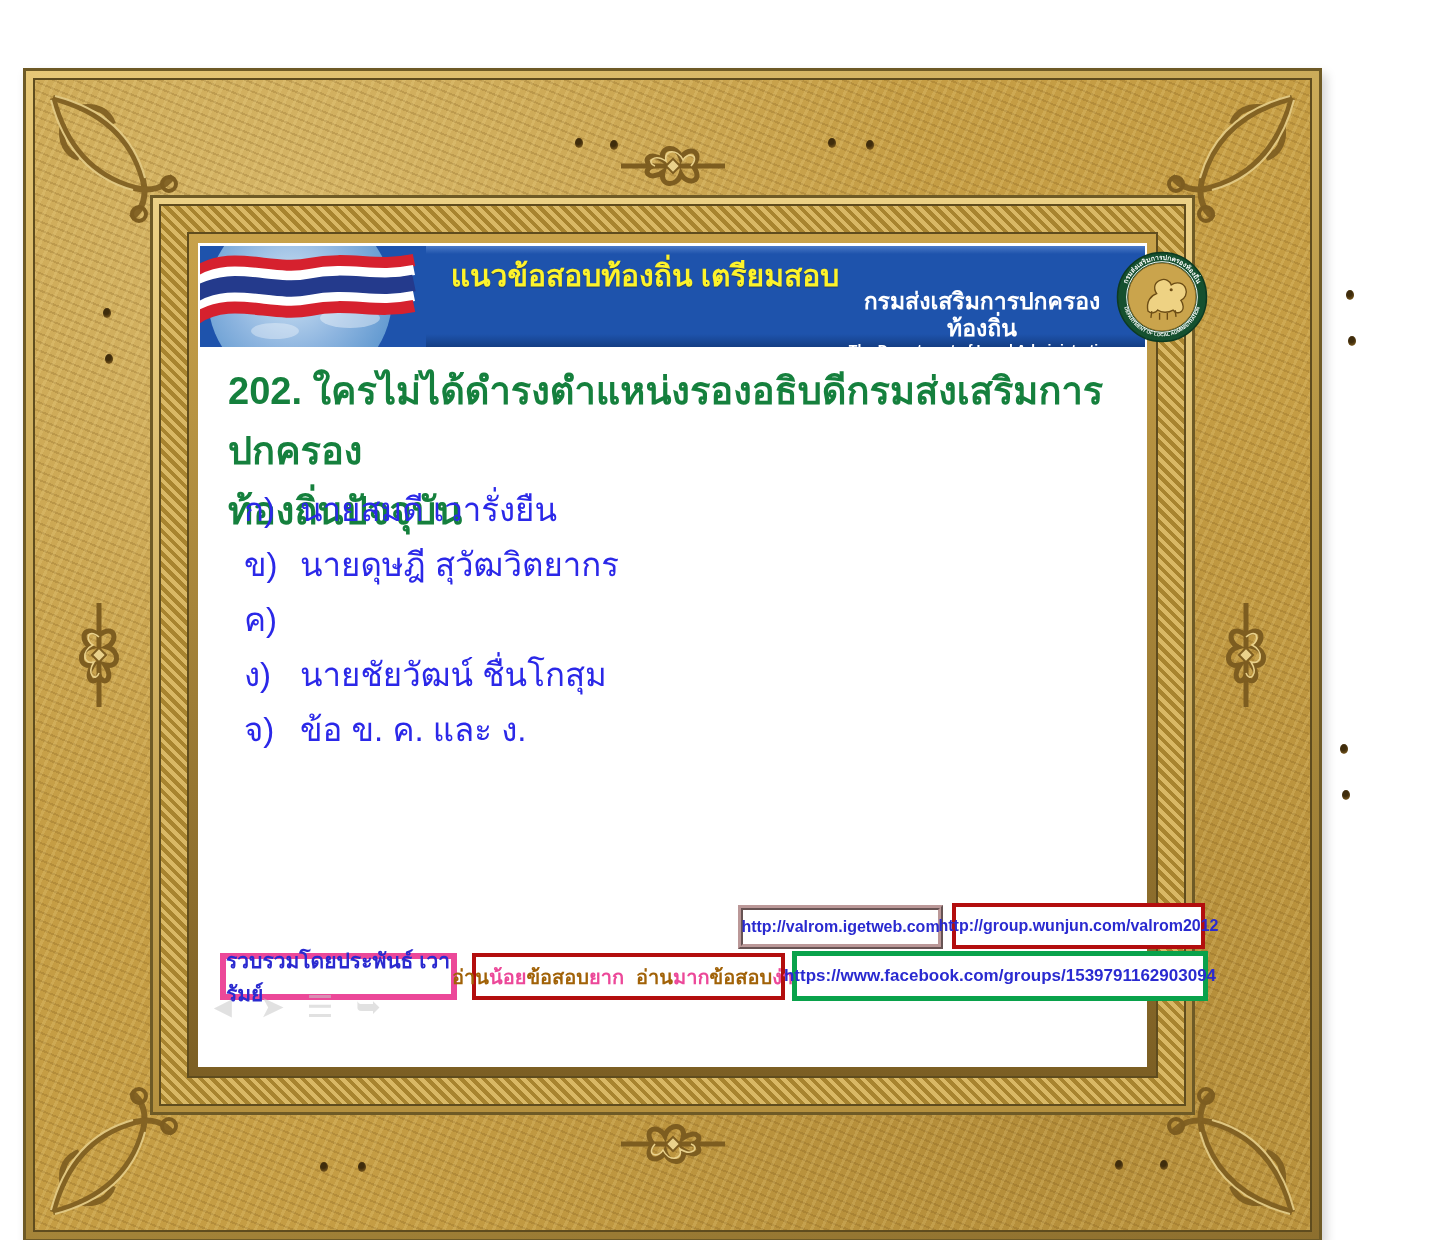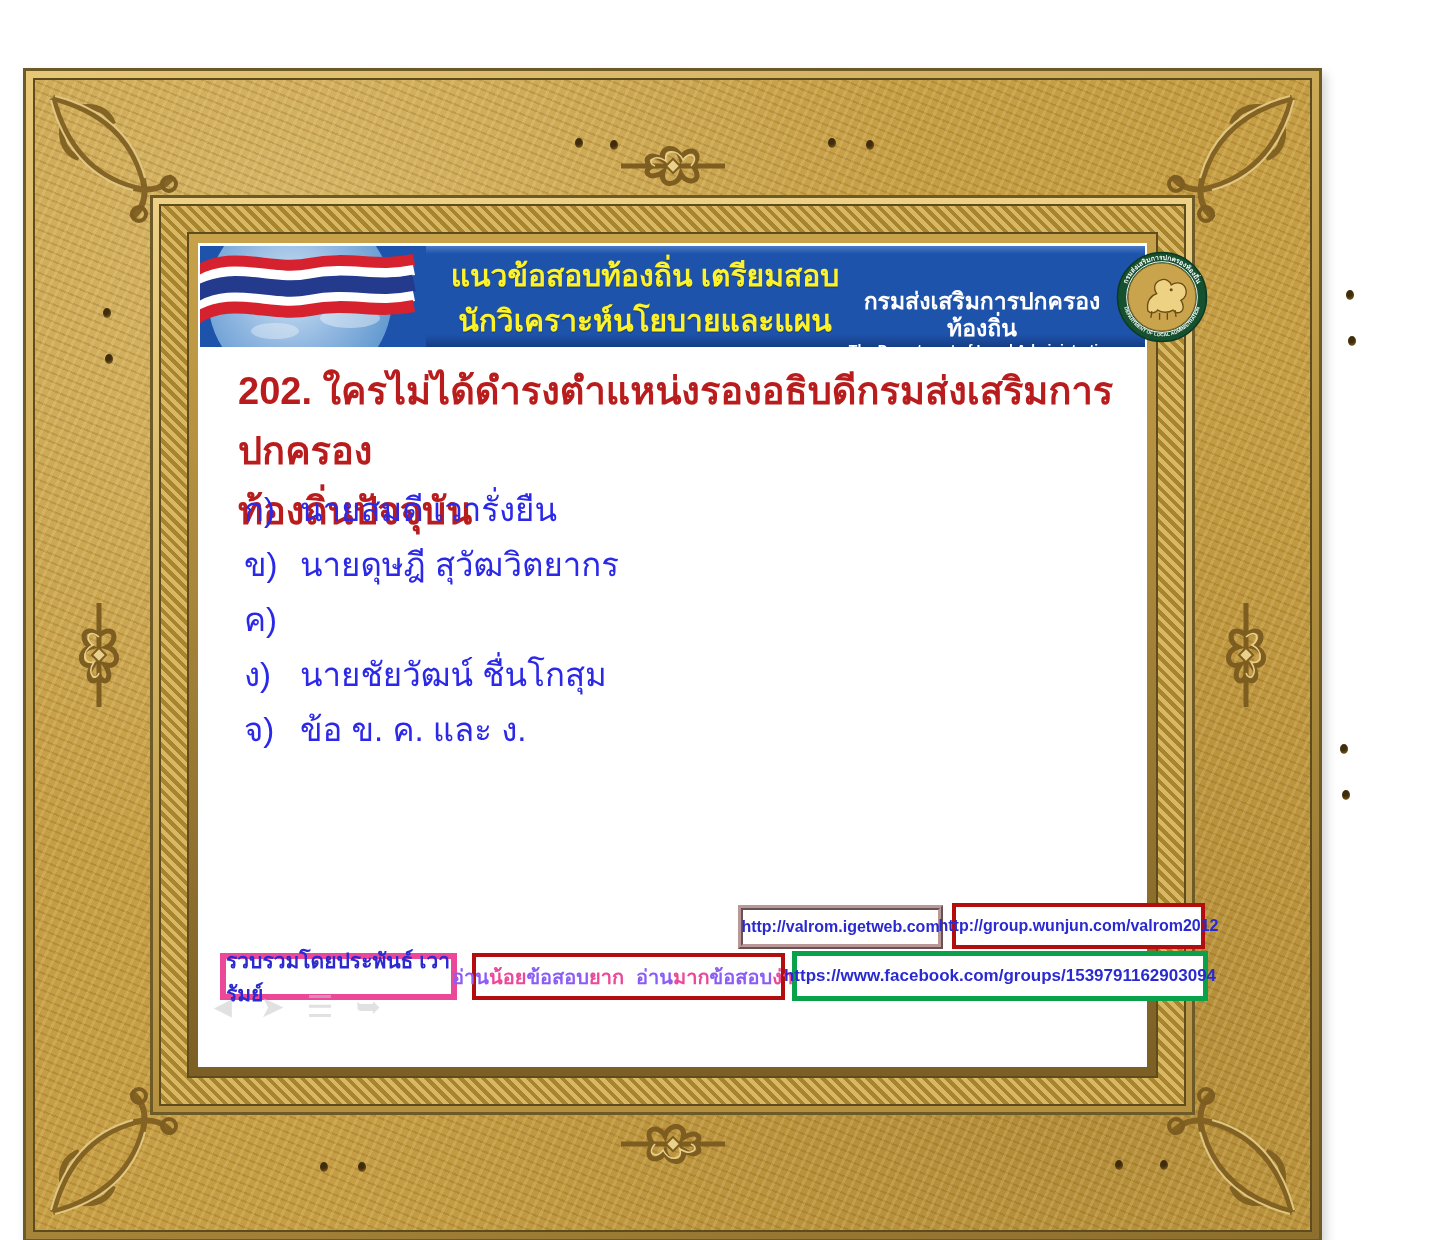--- a/index.html
+++ b/index.html
@@ -45,35 +45,35 @@
     background:linear-gradient(180deg,#4a79c6 0,#1e53ac 8px,#1e53ac 88px,#143e84 101px);}
   .flagwrap{position:absolute;left:0;top:0;width:226px;height:101px;overflow:hidden;}
   .btitle{position:absolute;left:228px;top:7px;width:434px;text-align:center;
     color:#fdf32b;font-weight:bold;font-size:30px;line-height:45px;
     text-shadow:0 1px 1px rgba(40,30,0,.45);}
   .bdept{position:absolute;left:648px;top:42px;width:268px;text-align:center;color:#ffffff;}
   .bdept .th{font-size:23px;font-weight:bold;line-height:27px;}
   .bdept .en{font-size:14px;font-weight:bold;line-height:16px;}
   .blogo{position:absolute;left:916px;top:5px;width:92px;height:92px;}
 
-  .question{position:absolute;left:40px;top:118px;width:995px;
-    color:#b91c1c;font-size:38px;font-weight:bold;line-height:60px;}
+  .question{position:absolute;left:30px;top:118px;width:995px;
+    color:#15803d;font-size:38px;font-weight:bold;line-height:60px;}
 
   .options{position:absolute;left:46px;top:240px;font-size:33px;color:#2b28e8;}
   .opt{display:flex;height:55px;align-items:flex-start;}
   .opt .lbl{width:56px;flex:0 0 56px;}
 
   .linkbox{position:absolute;background:#fff;display:flex;align-items:center;justify-content:center;
     color:#2a2ad0;font-weight:bold;}
   .box-igetweb{left:540px;top:662px;width:205px;height:44px;border:5px ridge #bb9898;font-size:16px;text-align:center;}
   .box-wunjun{left:754px;top:660px;width:253px;height:46px;border:4px solid #b30e0e;font-size:16px;}
   .box-credit{left:22px;top:710px;width:237px;height:47px;border:6px solid #ec4899;font-size:21px;}
   .box-read{left:274px;top:710px;width:313px;height:47px;border:4px solid #b30e0e;font-size:20px;}
   .box-facebook{left:594px;top:708px;width:416px;height:50px;border:5px solid #09a24b;font-size:17px;}
-  .seg-b{color:#8b5cf6;}
+  .seg-b{color:#a16207;}
   .seg-r{color:#ec4899;}
   .seg-gap{margin-left:12px;}
 
   .ghostnav{position:absolute;left:10px;top:746px;font-size:30px;color:#c9c9c9;opacity:.55;}
   .ghostnav span{margin-right:22px;}
 </style>
 </head>
 <body>
 
 <div class="frame">
@@ -225,21 +225,20 @@
             <path d="M-6,38 C30,12 70,36 110,28 C150,20 175,32 214,24" stroke="#ffffff" stroke-width="10"></path>
             <path d="M-6,51 C30,25 70,49 110,41 C150,33 175,45 214,37" stroke="#243a8c" stroke-width="17"></path>
             <path d="M-6,64 C30,38 70,62 110,54 C150,46 175,58 214,50" stroke="#ffffff" stroke-width="10"></path>
             <path d="M-6,74 C30,48 70,72 110,64 C150,56 175,68 214,60" stroke="#d6212e" stroke-width="12"></path>
           </g>
         </svg>
       </div>
 
       <div class="btitle">
         <div>แนวข้อสอบท้องถิ่น เตรียมสอบ</div>
-        <div>นักวิเคราะห์นโยบายและแผน</div>
       </div>
 
       <div class="bdept">
         <div class="th">กรมส่งเสริมการปกครองท้องถิ่น</div>
         <div class="en">The Department of Local Administration</div>
       </div>
 
       <svg class="blogo" viewBox="0 0 95 95">
         <circle cx="47.5" cy="47.5" r="46" fill="#15502f" stroke="#0d3a22" stroke-width="1.5"></circle>
         <circle cx="47.5" cy="47.5" r="36.5" fill="none" stroke="#ffffff" stroke-width="1"></circle>

